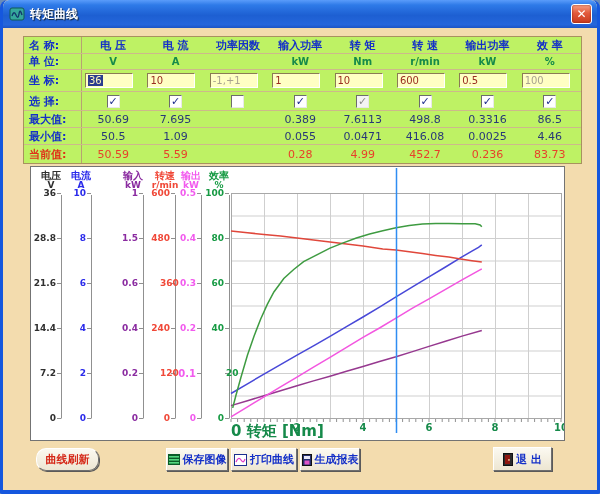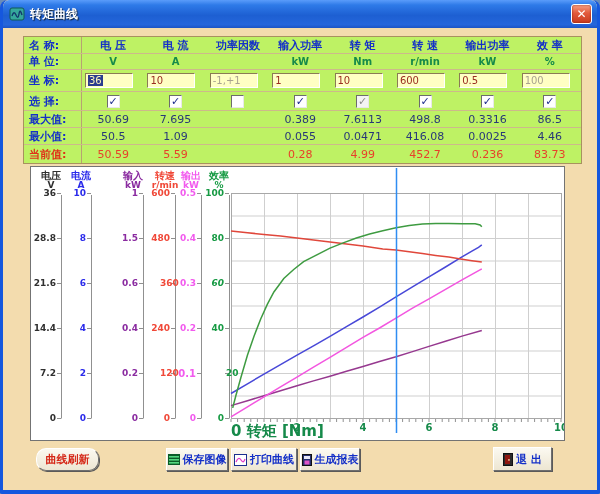--- a/index.html
+++ b/index.html
@@ -369,21 +369,21 @@
       <div style="position: absolute; left: 123px; top: 21px; width: 42px; text-align: right; font-size: 9px; font-weight: bold; color: rgb(242, 90, 238);">0.5</div>
       <div style="position: absolute; left: 123px; top: 66px; width: 42px; text-align: right; font-size: 9px; font-weight: bold; color: rgb(242, 90, 238);">0.4</div>
       <div style="position: absolute; left: 123px; top: 111px; width: 42px; text-align: right; font-size: 9px; font-weight: bold; color: rgb(242, 90, 238);">0.3</div>
       <div style="position: absolute; left: 123px; top: 156px; width: 42px; text-align: right; font-size: 9px; font-weight: bold; color: rgb(242, 90, 238);">0.2</div>
       <div style="position: absolute; left: 123px; top: 201px; width: 42px; text-align: right; font-size: 10px; font-weight: bold; color: rgb(242, 90, 238);">0.1</div>
       <div style="position: absolute; left: 123px; top: 246px; width: 42px; text-align: right; font-size: 9px; font-weight: bold; color: rgb(242, 90, 238);">0</div>
       <div style="position: absolute; left: 160px; top: 2px; width: 56px; text-align: center; font-size: 10px; font-weight: bold; color: rgb(22, 154, 67); white-space: nowrap;">效率</div>
       <div style="position: absolute; left: 160px; top: 13px; width: 56px; text-align: center; font-size: 9px; font-weight: bold; color: rgb(22, 154, 67);">%</div>
       <div style="position: absolute; left: 151px; top: 21px; width: 42px; text-align: right; font-size: 9px; font-weight: bold; color: rgb(22, 154, 67);">100</div>
       <div style="position: absolute; left: 151px; top: 66px; width: 42px; text-align: right; font-size: 9px; font-weight: bold; color: rgb(22, 154, 67);">80</div>
-      <div style="position: absolute; left: 151px; top: 111px; width: 42px; text-align: right; font-size: 9px; font-weight: bold; color: rgb(22, 154, 67); font-style: italic;">60</div>
+      <div style="position: absolute; left: 151px; top: 111px; width: 42px; text-align: right; font-size: 9px; font-weight: bold; color: rgb(22, 154, 67);">60</div>
       <div style="position: absolute; left: 151px; top: 156px; width: 42px; text-align: right; font-size: 9px; font-weight: bold; color: rgb(22, 154, 67);">40</div>
       <div style="position: absolute; left: 151px; top: 201px; width: 42px; font-size: 9px; font-weight: bold; color: rgb(22, 154, 67); padding-left: 44px;">20</div>
       <div style="position: absolute; left: 151px; top: 246px; width: 42px; text-align: right; font-size: 9px; font-weight: bold; color: rgb(22, 154, 67);">0</div>
       <div style="position: absolute; left: 200px; top: 255px; font-size: 15px; font-weight: bold; color: rgb(22, 138, 74); white-space: nowrap;">0 转矩 [Nm]</div>
       <div style="position: absolute; left: 256px; top: 255px; width: 20px; text-align: center; font-size: 10px; font-weight: bold; color: rgb(22, 138, 74);">2</div>
       <div style="position: absolute; left: 322px; top: 255px; width: 20px; text-align: center; font-size: 10px; font-weight: bold; color: rgb(22, 138, 74);">4</div>
       <div style="position: absolute; left: 388px; top: 255px; width: 20px; text-align: center; font-size: 10px; font-weight: bold; color: rgb(22, 138, 74);">6</div>
       <div style="position: absolute; left: 454px; top: 255px; width: 20px; text-align: center; font-size: 10px; font-weight: bold; color: rgb(22, 138, 74);">8</div>
       <div style="position: absolute; left: 520px; top: 255px; width: 20px; text-align: center; font-size: 10px; font-weight: bold; color: rgb(22, 138, 74);">10</div>
     </div>

